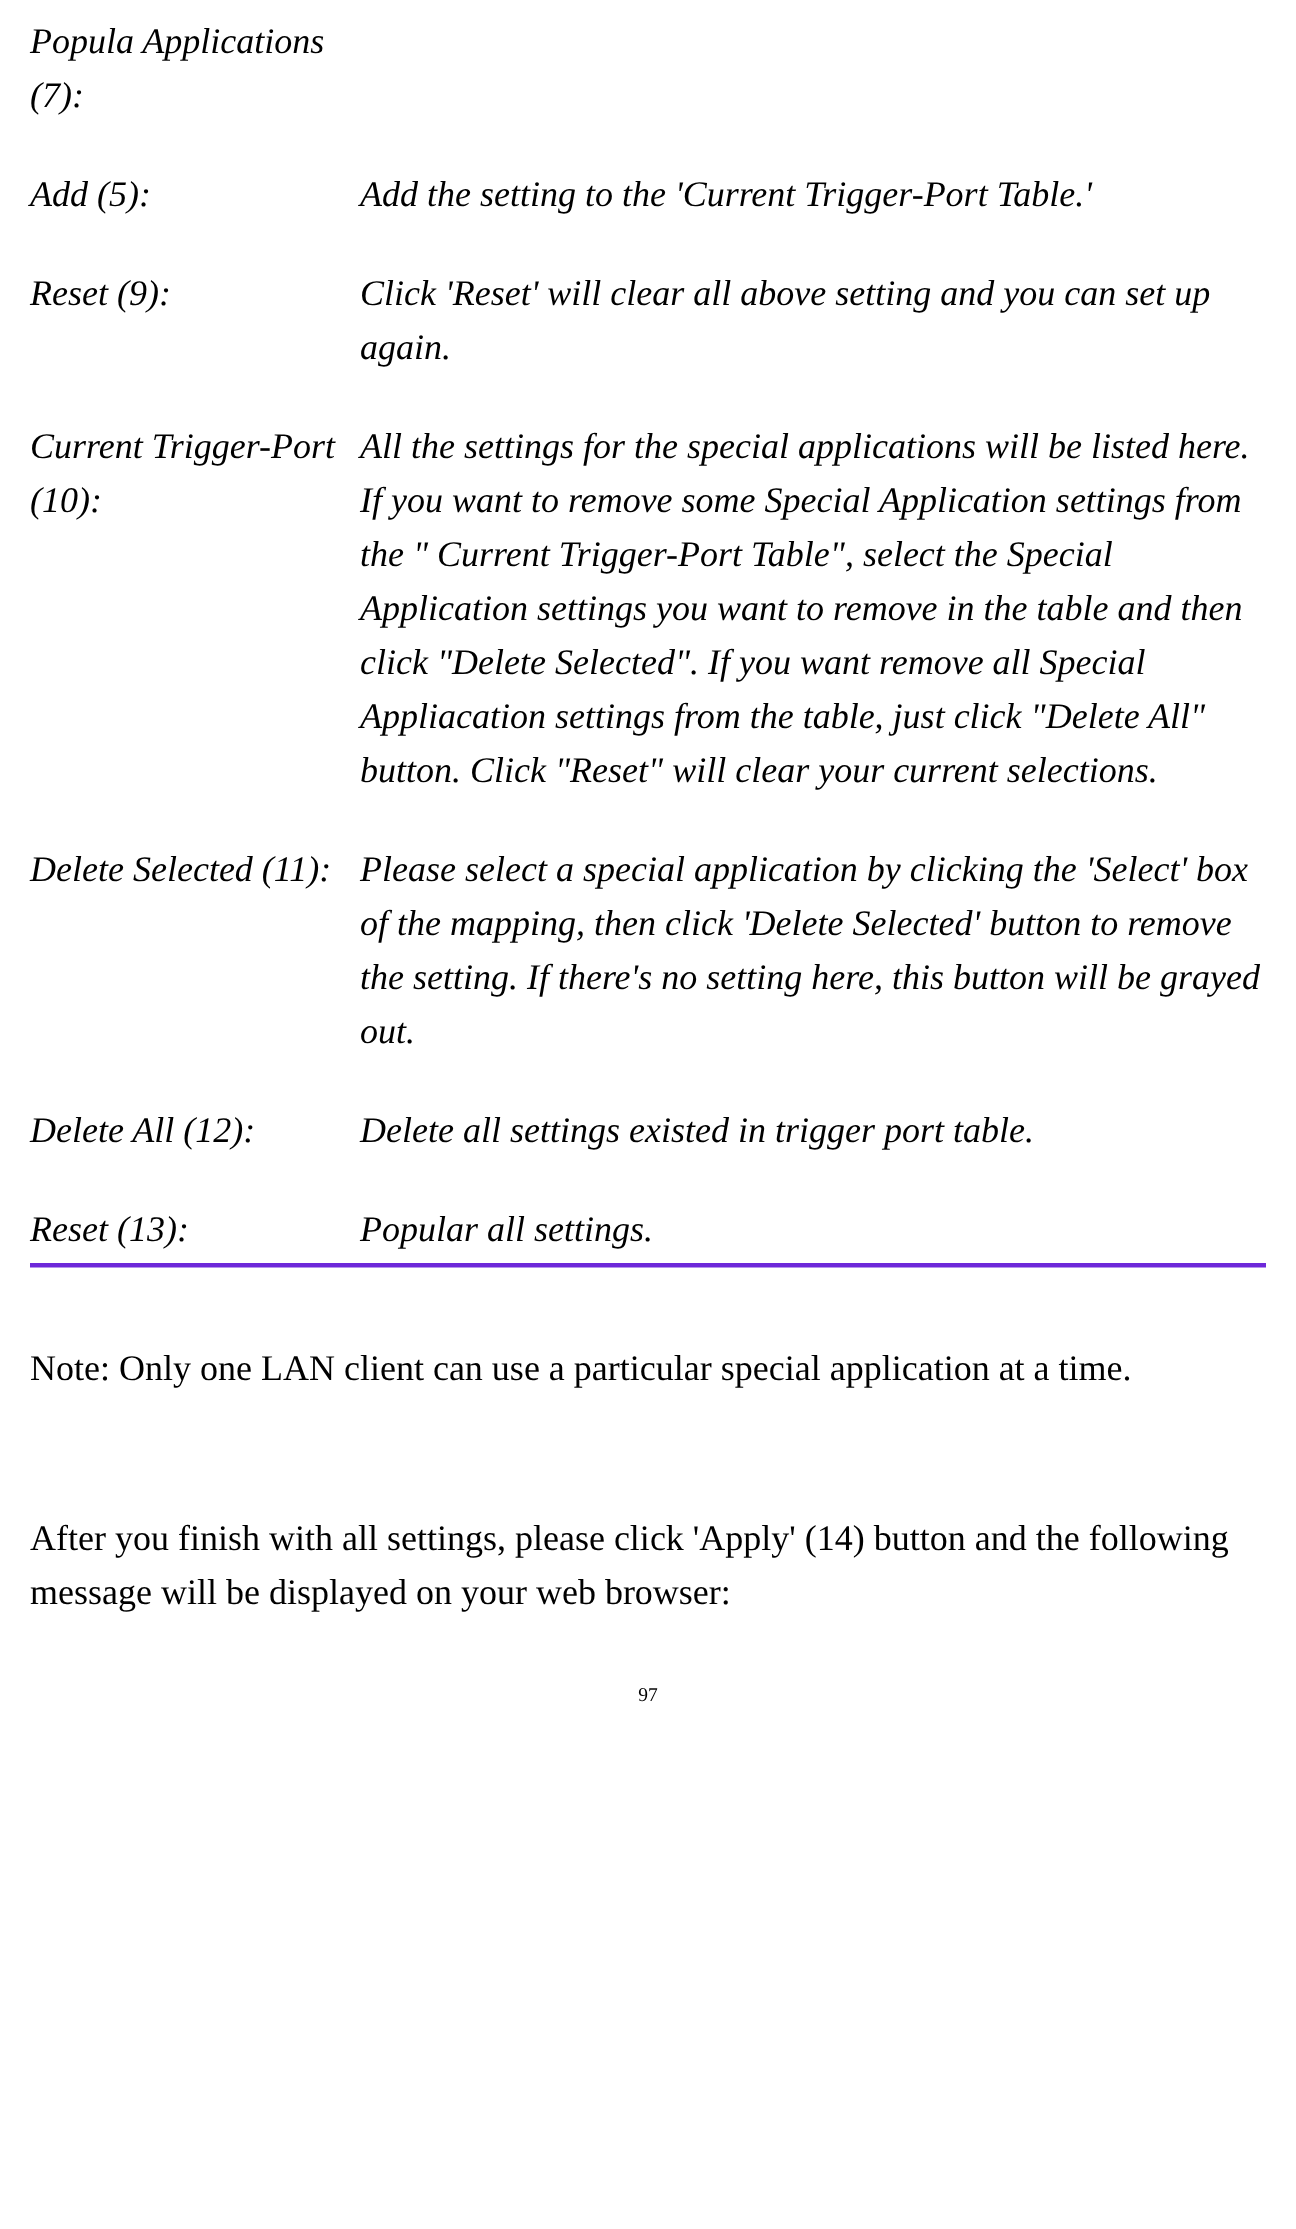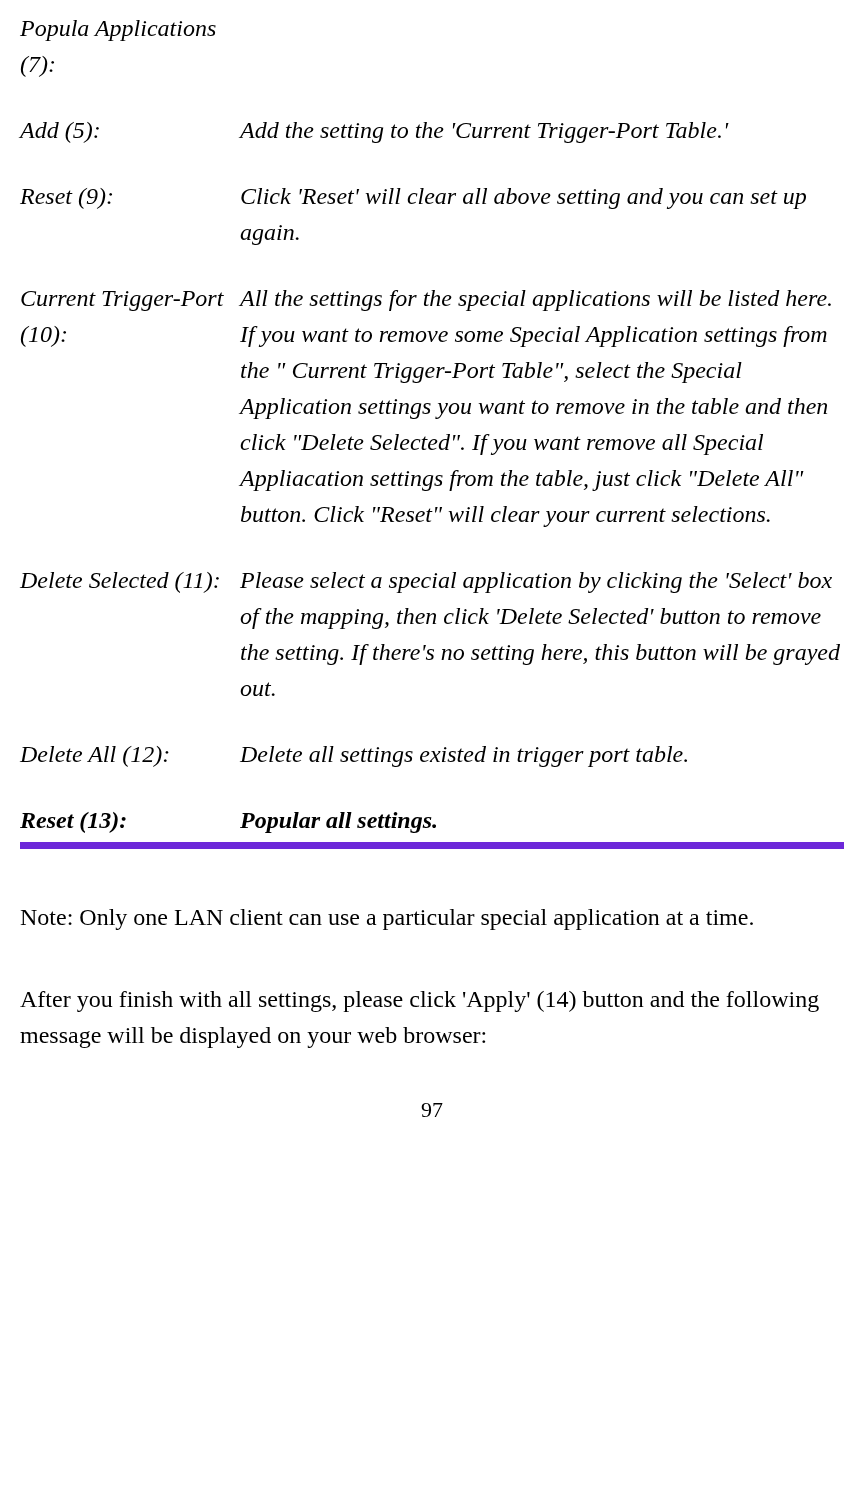--- a/index.html
+++ b/index.html
@@ -6,52 +6,51 @@
       font-family: "Times New Roman", Times, serif;
       font-size: 24px;
       margin: 0;
       padding: 10px 20px;
       width: 864px;
       box-sizing: border-box;
       line-height: 1.5;
       color: #000;
     }
     .definitions {
-      border-bottom: 7px solid #6d28d9;
+      border-bottom: 3px solid #6d28d9;
       padding-bottom: 4px;
       margin-bottom: 40px;
     }
     .row {
       display: flex;
       margin-bottom: 30px;
     }
     .row:last-child {
       margin-bottom: 0;
-      font-weight: bold;
     }
     .term {
       font-style: italic;
       width: 220px;
       flex-shrink: 0;
     }
     .desc {
       font-style: italic;
       flex: 1;
     }
     .note {
       font-style: normal;
-      margin-bottom: 46px;
+      margin-bottom: 77px;
       margin-top: 50px;
     }
     .after {
       font-style: normal;
     }
     .page-number {
       text-align: center;
-      font-size: 22px;
+      font-size: 13px;
       font-style: normal;
       margin-top: 40px;
     }
   </style>
 </head>
 <body>
 
 <div class="definitions">
   <div class="row">
     <div class="term">Popula Applications (7):</div>

